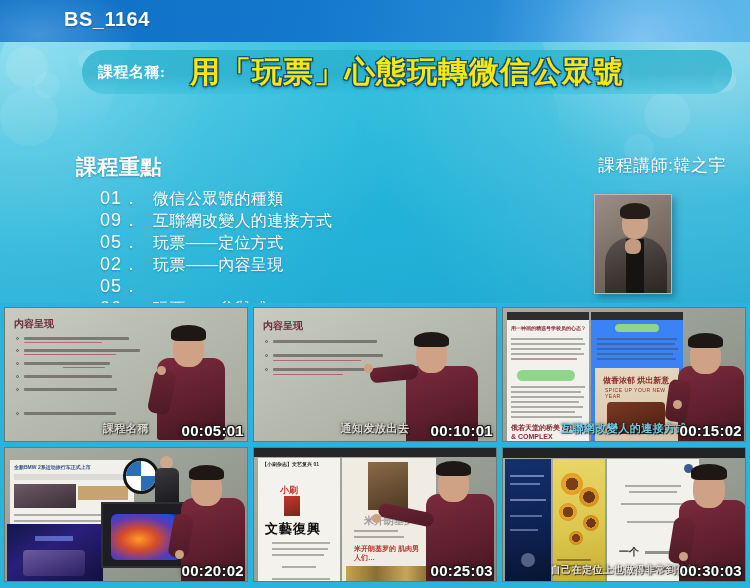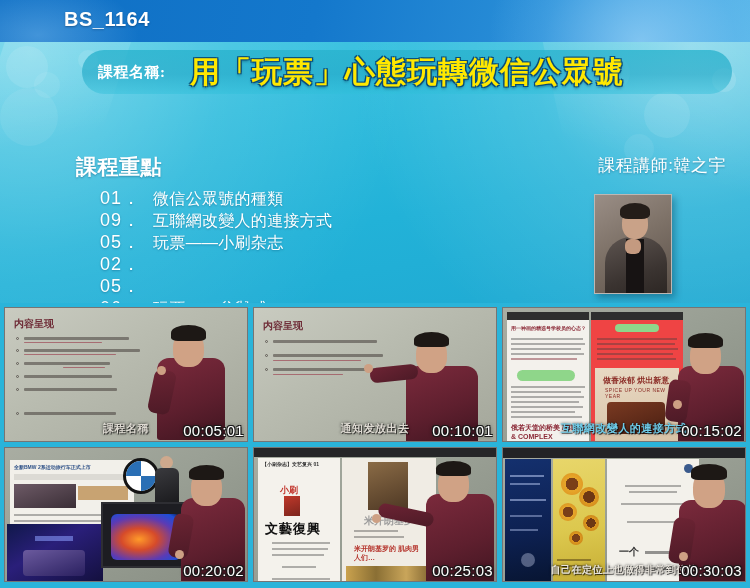--- a/index.html
+++ b/index.html
@@ -222,21 +222,21 @@
   .thumb {
     position: relative;
     overflow: hidden;
     background: #2b2b2b;
     border: 1px solid rgba(255,255,255,.35);
   }
   .thumb .ts {
     position: absolute;
     right: 3px; bottom: 2px;
     font-size: 15px;
-    font-weight: normal;
+    font-weight: bold;
     color: #ffffff;
     letter-spacing: .3px;
     font-family: "Liberation Sans", sans-serif;
     text-shadow:
       -1px -1px 0 #1a1a1a, 1px -1px 0 #1a1a1a,
       -1px  1px 0 #1a1a1a, 1px  1px 0 #1a1a1a,
        0 0 4px rgba(0,0,0,.9);
     z-index: 9;
   }
   .subtitle {
@@ -369,24 +369,25 @@
       <div class="point-item">
         <span class="num">01．</span>
         <span class="txt">微信公眾號的種類</span>
       </div>
       <div class="point-item">
         <span class="num">09．</span>
         <span class="txt">互聯網改變人的連接方式</span>
       </div>
       <div class="point-item">
         <span class="num">05．</span>
-        <span class="txt">玩票——小刷杂志</span>
+        <span class="txt">玩票——定位方式</span>
       </div>
       <div class="point-item">
         <span class="num">02．</span>
+        <span class="txt">玩票——內容呈現</span>
       </div>
       <div class="point-item">
         <span class="num">05．</span>
       </div>
       <div class="point-item">
         <span class="num">06．</span>
         <span class="txt">玩票——參與感</span>
       </div>
 
     </div>
@@ -464,21 +465,21 @@
         <div class="sline" style="left:4px; top:74px; width:74px;"></div>
         <div class="sline" style="left:4px; top:79px; width:70px;"></div>
         <div class="sline" style="left:4px; top:84px; width:73px;"></div>
         <div class="sline" style="left:4px; top:89px; width:68px;"></div>
         <div class="sline" style="left:4px; top:94px; width:72px;"></div>
         <div class="sline" style="left:4px; top:99px; width:64px;"></div>
         <div class="sline" style="left:4px; top:104px; width:71px;"></div>
         <div style="position:absolute; left:4px; bottom:4px; font-size:7px; font-weight:bold; color:#8c2b38;">俄若天堂的桥美 / BLCO &amp; COMPLEX</div>
       </div>
 
-      <div class="screen" style="left:88px; top:4px; width:92px; height:132px; background:#ef4444;">
+      <div class="screen" style="left:88px; top:4px; width:92px; height:132px; background:#3b82f6;">
         <div class="sbar" style="left:0; top:0; width:92px; height:8px; background:#2e2e2e;"></div>
         <div style="position:absolute; left:24px; top:12px; width:44px; height:8px; border-radius:4px; background:#8fd68a;"></div>
         <div class="sline" style="left:6px; top:26px; width:80px;"></div>
         <div class="sline" style="left:6px; top:31px; width:78px;"></div>
         <div class="sline" style="left:6px; top:36px; width:81px;"></div>
         <div class="sline" style="left:6px; top:41px; width:76px;"></div>
         <div class="sline" style="left:6px; top:46px; width:79px;"></div>
         <div style="position:absolute; left:4px; top:56px; width:84px; height:74px; background:linear-gradient(170deg,#e8d9c4 0%,#d8c3a6 100%);">
           <div style="position:absolute; left:8px; top:7px; font-size:8px; font-weight:bold; color:#8a2a24;">做香浓郁 烘出新意</div>
           <div style="position:absolute; left:10px; top:19px; font-size:5px; color:#8a2a24; letter-spacing:.5px;">SPICE UP YOUR NEW YEAR</div>

